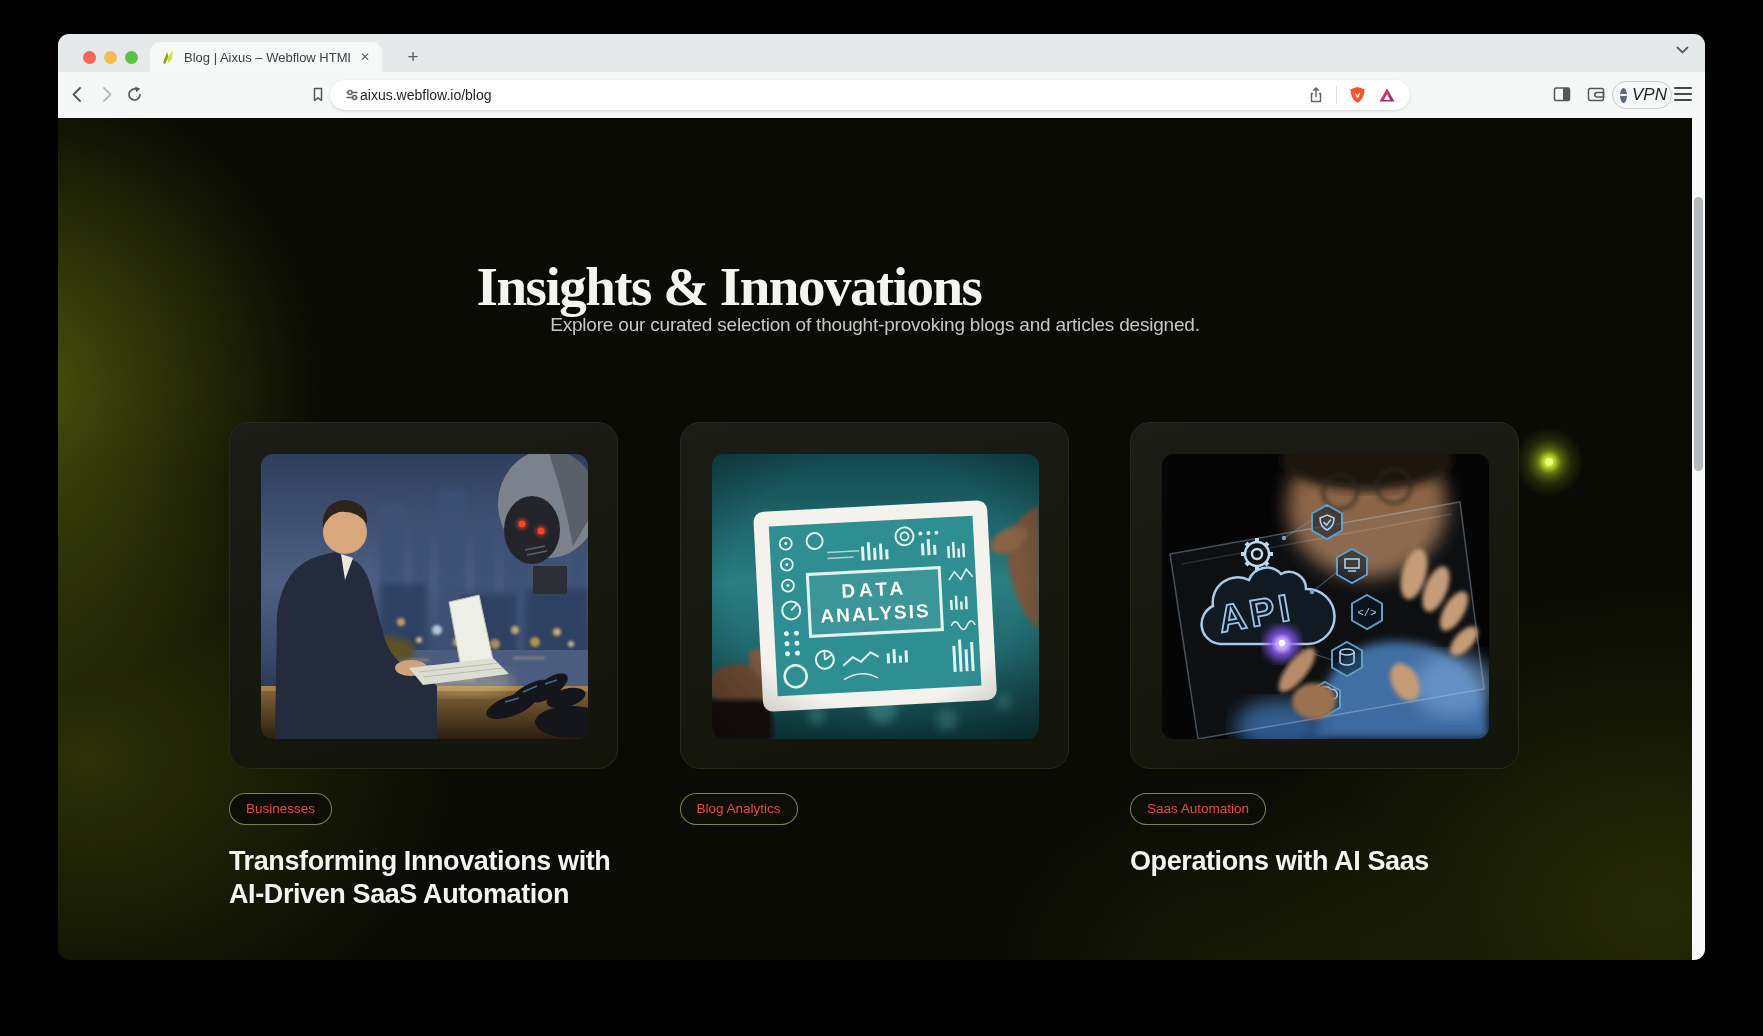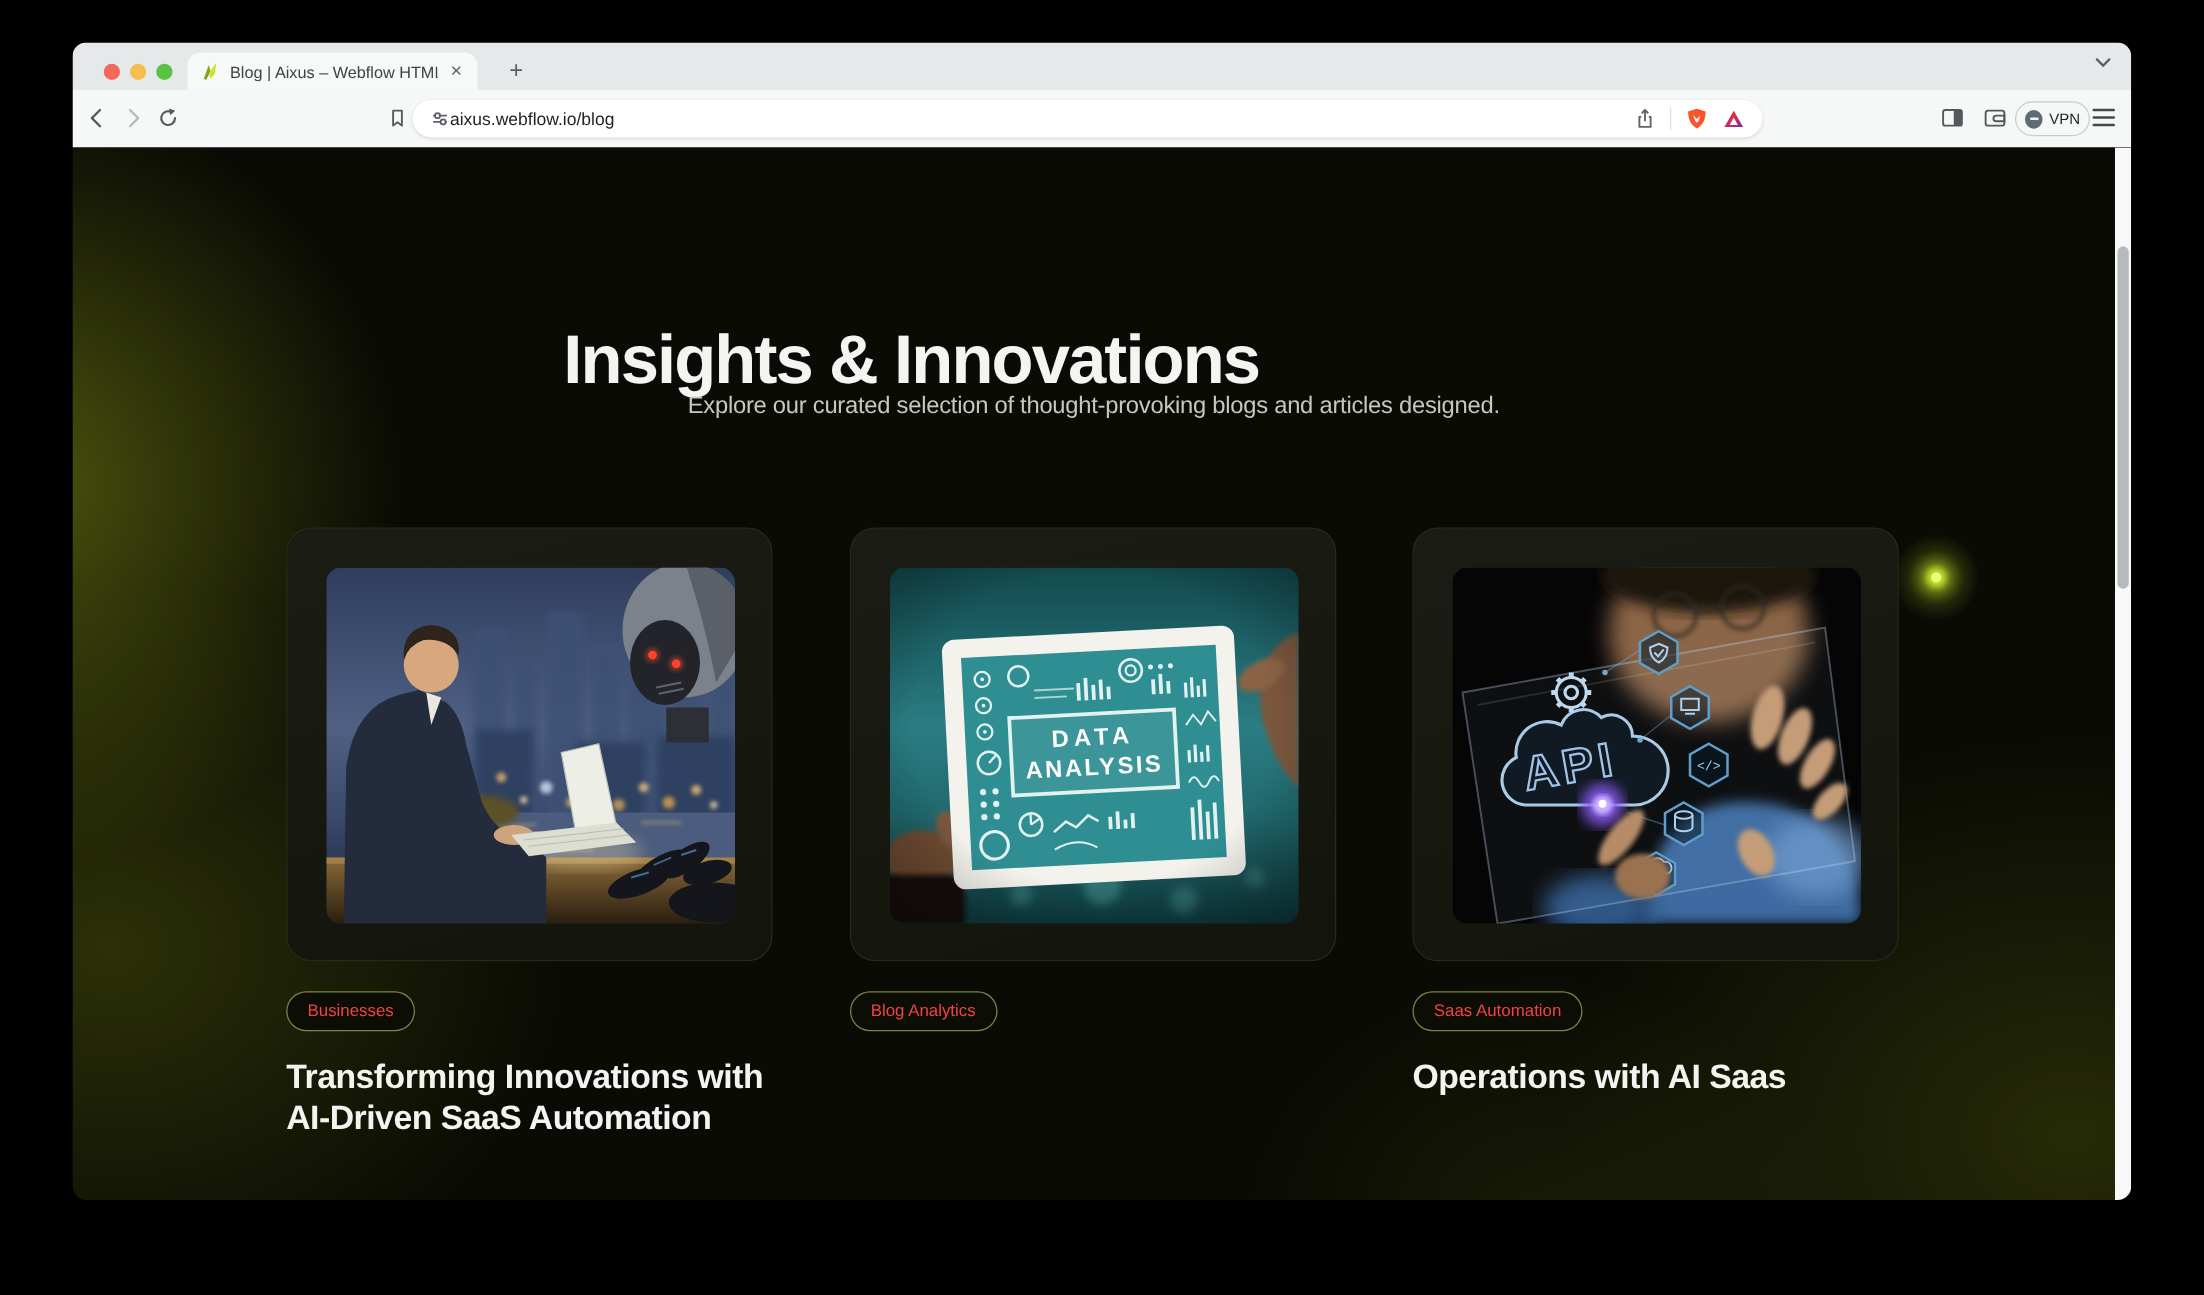--- a/index.html
+++ b/index.html
@@ -36,21 +36,21 @@
   }
   .url{font-size:14px;color:#1e2022;margin-left:0;}
   .omni-right{margin-left:auto;display:flex;align-items:center;gap:12px;}
   .omni-div{width:1px;height:18px;background:#dfe1e3;}
   .vpn-pill{
     position:absolute;left:1554px;top:9px;height:28px;width:60px;border:1px solid #c8cccd;border-radius:14px;
     display:flex;align-items:center;gap:5px;padding:0 7px;box-sizing:border-box;background:#f6f7f7;
   }
   .vpn-dot{width:15px;height:15px;border-radius:50%;background:#5f6b77;display:flex;align-items:center;justify-content:center;}
   .vpn-dot::after{content:"";width:7px;height:1.8px;background:#f2f3f4;border-radius:1px;}
-  .vpn-label{font-size:12px;color:#1f2224;}
+  .vpn-label{font-size:17px;color:#1f2224;font-style:italic;}
   .hamburger{position:absolute;left:1616px;top:15px;width:18px;}
   .hamburger div{height:1.8px;background:#46494c;border-radius:1px;margin-bottom:4.2px;}
   
   .viewport{
     position:absolute;left:0;top:84px;width:100%;height:842px;
     background:
       radial-gradient(430px 440px at -40px 270px, rgba(118,132,18,.60), rgba(118,132,18,0) 70%),
       radial-gradient(520px 420px at 30px 640px, rgba(98,110,14,.38), rgba(98,110,14,0) 70%),
       radial-gradient(580px 440px at 1600px 790px, rgba(92,104,13,.34), rgba(92,104,13,0) 72%),
       radial-gradient(340px 280px at 1180px 860px, rgba(82,94,12,.20), rgba(82,94,12,0) 70%),
@@ -58,21 +58,21 @@
     overflow:hidden;
   }
   .scrollbar{position:absolute;right:0;top:0;width:13px;height:100%;background:#f7f8f8;}
   .scroll-thumb{position:absolute;left:2px;top:79px;width:9px;height:274px;border-radius:4.5px;background:#b6babc;}
   .glow-dot{position:absolute;left:1456px;top:309px;width:70px;height:70px;border-radius:50%;
     background:radial-gradient(circle, rgba(214,255,46,.95) 0%, rgba(190,220,34,.45) 22%, rgba(160,190,28,.16) 45%, rgba(160,190,28,0) 70%);}
   .glow-dot::after{content:"";position:absolute;left:31px;top:31px;width:8px;height:8px;border-radius:50%;
     background:#eeff7a;box-shadow:0 0 9px 3px rgba(220,255,60,.9);}
   .hero-title{
     position:absolute;left:0;top:100px;width:1342px;text-align:center;
-    font-size:55px;font-weight:700;letter-spacing:-1.5px;color:#f4f5f1;
+    font-size:55px;font-weight:700;letter-spacing:-1.5px;color:#f4f5f1;font-family:Liberation Serif, serif;
   }
   .hero-sub{
     position:absolute;left:0;top:196px;width:1634px;text-align:center;
     font-size:19px;color:#c6c8c0;letter-spacing:-.2px;
   }
   .cards{position:absolute;left:171px;top:304px;width:1290px;display:flex;justify-content:space-between;}
   .card-col{width:389px;}
   .card-box{
     width:389px;height:347px;border-radius:20px;box-sizing:border-box;padding:31px 31px;
     background:linear-gradient(165deg,#1b1c15 0%,#13140b 100%);border:1px solid #272a18;

